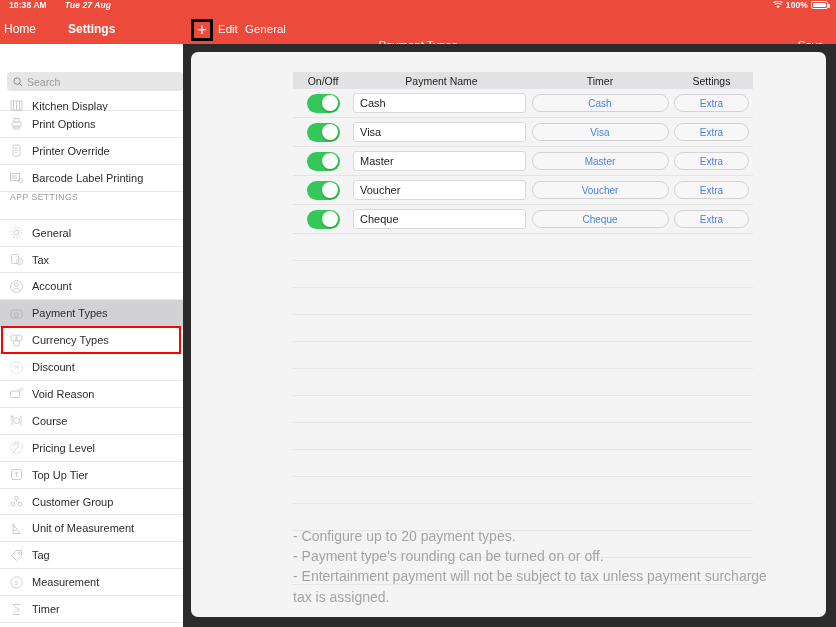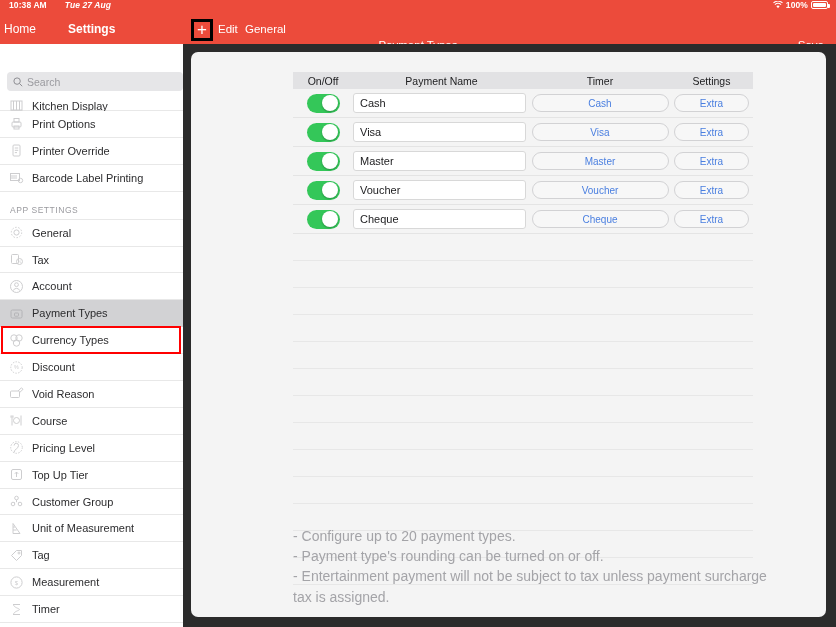--- a/index.html
+++ b/index.html
@@ -71,21 +71,21 @@
     padding-left:8px; gap:8px; background:#fff;
     border-bottom:1px solid #e8e8e8;
   }
   .side-item .ic { flex:0 0 16px; width:16px; height:15px; opacity:.42; display:flex; align-items:center; justify-content:center; }
   .side-item .lbl { font-size:11px; color:#2c2c2e; white-space:nowrap; }
   .side-item.clipped { height:16px; align-items:center; }
   .side-item.clipped .lbl { position:relative; top:3px; }
   .side-item.clipped .ic { position:relative; top:3px; }
   .side-item.selected { background:#d2d2d4; border-bottom:1px solid #d2d2d4; }
   .side-section {
-    height:28px; display:flex; align-items:flex-end; padding:0 0 4px 10px;
+    height:28px; display:flex; padding:0 0 4px 10px;
     background:#fff; border-bottom:1px solid #e8e8e8;
   }
   .side-section span { font-size:8.5px; letter-spacing:.55px; color:#9a9a9f; }
   .redbox {
     position:absolute; left:1px; width:180px; height:28px;
     border:2px solid #ff0000; pointer-events:none; z-index:5;
   }
 
   
   .content-outer {

